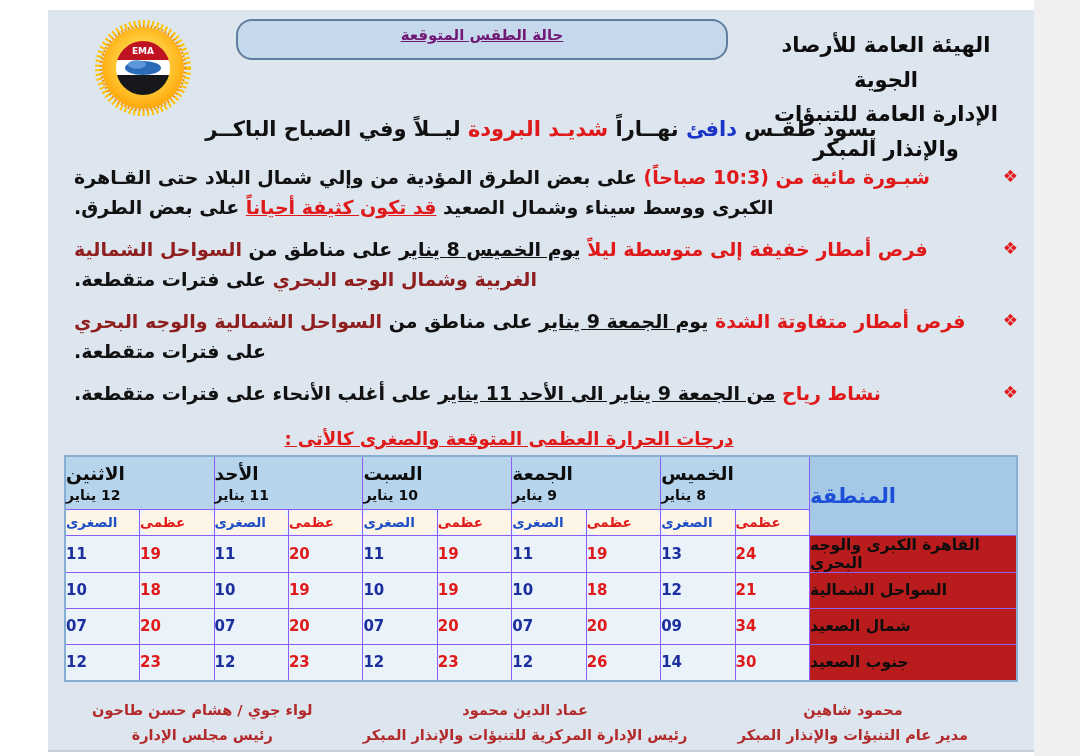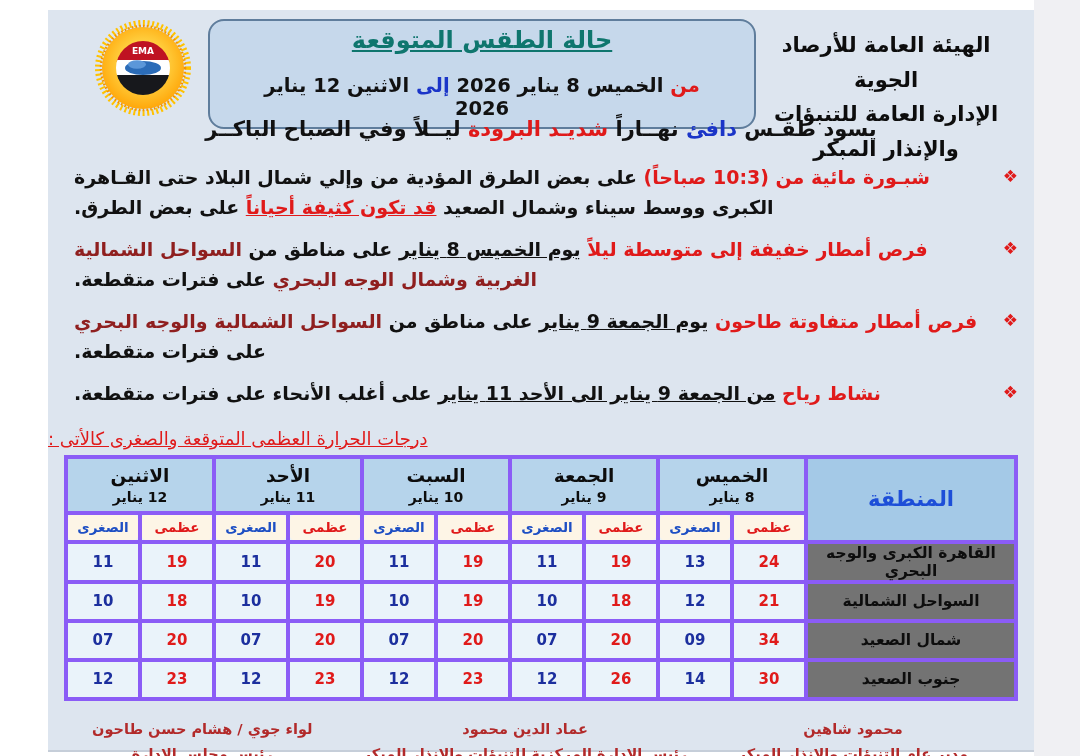--- a/index.html
+++ b/index.html
@@ -5,69 +5,68 @@
   html,body{margin:0;padding:0;width:1080px;height:756px;overflow:hidden;background:#ffffff;
             font-family:"DejaVu Sans","Liberation Sans",sans-serif;}
   .right-strip{position:absolute;right:0;top:0;width:46px;height:756px;background:#f0f0f3;}
   .page{position:absolute;left:48px;top:10px;width:986px;height:740px;background:#dde5ef;
         border-bottom:2px solid #c6ced9;direction:rtl;}
   
   .hdr{display:flex;align-items:flex-start;justify-content:space-between;padding:6px 18px 0 30px;height:96px;}
   .authority{text-align:center;font-weight:bold;color:#0d0d0d;font-size:21px;line-height:1.65;padding-top:12px;width:260px;}
   .title-box{background:#c6d8eb;border:2.5px solid #5f7d9c;border-radius:16px;padding:5px 24px 7px;
              text-align:center;min-width:440px;margin-top:3px;}
-  .title-box .t1{color:#0f766e;font-weight:bold;font-size:24px;text-decoration:underline;margin-bottom:20px;}
+  .title-box .t1{color:#701a75;font-weight:bold;font-size:15px;text-decoration:underline;margin-bottom:7px;}
   .title-box .t2{font-weight:bold;font-size:19.5px;color:#111;}
   .logo-wrap{width:130px;display:flex;justify-content:center;}
   
   .headline{text-align:center;font-weight:bold;font-size:21px;line-height:1.45;margin:2px 10px;}
   
   .bullets{padding:4px 16px 0 26px;}
   .bullet{display:flex;align-items:flex-start;margin:13px 0;}
   .bullet .marker{color:#e01a1a;font-size:17px;line-height:1.6;margin-left:8px;flex:0 0 auto;}
   .bullet .btext{flex:1;text-align:left;font-weight:bold;font-size:19px;line-height:1.55;color:#111;}
   
   .seg-red{color:#e01a1a;} .seg-red-u{color:#e01a1a;text-decoration:underline;}
   .seg-blue{color:#1b35c8;} .seg-black{color:#111;}
   .seg-black-u{color:#111;text-decoration:underline;}
   .seg-darkred{color:#8f1f1f;}
   
-  .table-title{text-align:left;padding:6px 64px 4px 0;color:#e01a1a;font-weight:normal;font-size:18px;
+  .table-title{text-align:center;padding:6px 64px 4px 0;color:#e01a1a;font-weight:bold;font-size:18px;
                text-decoration:underline;}
   table.temps{border-collapse:collapse;margin:2px auto 0;width:954px;table-layout:fixed;
               border:2px solid #86aed2;background:#eaf3fa;}
-  table.temps th,table.temps td{border:4px solid #8b5cf6;text-align:center;vertical-align:middle;padding:0;}
+  table.temps th,table.temps td{border:1px solid #8b5cf6;text-align:left;vertical-align:middle;padding:0;}
   .region-th{width:206px;background:#a4c9e7;font-size:21px;font-weight:bold;color:#1d4ed8;}
   .day-th{background:#b6d4eb;color:#0d0d0d;height:52px;}
   .day-th .dname{font-size:18.5px;font-weight:bold;line-height:1.35;}
   .day-th .ddate{font-size:14px;font-weight:bold;}
   .sub-th{background:#fdf5e6;font-size:13.5px;font-weight:bold;height:25px;border-radius:11px;}
   .sub-th.max{color:#e01a1a;} .sub-th.min{color:#1e4fc4;}
   td.val{height:35px;font-size:15px;font-weight:bold;background:#eaf3fa;}
   td.val.max{color:#e01a1a;} td.val.min{color:#1c2f9e;}
-  td.region{background:#737373;font-size:15.5px;font-weight:bold;color:#0d0d0d;}
+  td.region{background:#b91c1c;font-size:15.5px;font-weight:bold;color:#0d0d0d;}
   
   .sigs{display:flex;justify-content:space-between;padding:16px 66px 0 44px;}
   .sig{text-align:center;color:#b22a2a;font-weight:bold;font-size:14.5px;line-height:1.75;}
 </style>
 </head>
 <body>
 
 <div class="right-strip"></div>
 
 <div class="page">
 
   <div class="hdr">
     <div class="authority">
       <div>الهيئة العامة للأرصاد الجوية</div>
       <div>الإدارة العامة للتنبؤات والإنذار المبكر</div>
     </div>
     <div class="title-box">
       <div class="t1">حالة الطقس المتوقعة</div>
-      <div class="t2"><span class="seg-red">من </span><span class="seg-black">الخميس 8 يناير 2026 </span><span class="seg-blue">إلى </span><span class="seg-black">الاثنين 12 يناير 2026</span></div>
     </div>
     <div class="logo-wrap">
       <svg width="112" height="100" viewBox="0 0 100 100">
         <defs>
           <radialGradient id="sg" cx="50%" cy="45%" r="60%">
             <stop offset="25%" stop-color="#ffe259"></stop>
             <stop offset="100%" stop-color="#ffa000"></stop>
           </radialGradient>
           <clipPath id="cc">
               <circle cx="50" cy="52" r="27"></circle>
@@ -94,21 +93,21 @@
     <div class="bullet">
       <span class="marker">❖</span>
       <div class="btext"><span class="seg-red">شبـورة مائية من (10:3 صباحاً)</span><span class="seg-black"> على بعض الطرق المؤدية من وإلي شمال البلاد حتى القـاهرة الكبرى ووسط سيناء وشمال الصعيد </span><span class="seg-red-u">قد تكون كثيفة أحياناً</span><span class="seg-black"> على بعض الطرق.</span></div>
     </div>
     <div class="bullet">
       <span class="marker">❖</span>
       <div class="btext"><span class="seg-red">فرص أمطار خفيفة إلى متوسطة ليلاً </span><span class="seg-black-u">يوم الخميس 8 يناير</span><span class="seg-black"> على مناطق من </span><span class="seg-darkred">السواحل الشمالية الغربية وشمال الوجه البحري</span><span class="seg-black"> على فترات متقطعة.</span></div>
     </div>
     <div class="bullet">
       <span class="marker">❖</span>
-      <div class="btext"><span class="seg-red">فرص أمطار متفاوتة طاحون </span><span class="seg-black-u">يوم الجمعة 9 يناير</span><span class="seg-black"> على مناطق من </span><span class="seg-darkred">السواحل الشمالية والوجه البحري</span><span class="seg-black"> على فترات متقطعة.</span></div>
+      <div class="btext"><span class="seg-red">فرص أمطار متفاوتة الشدة </span><span class="seg-black-u">يوم الجمعة 9 يناير</span><span class="seg-black"> على مناطق من </span><span class="seg-darkred">السواحل الشمالية والوجه البحري</span><span class="seg-black"> على فترات متقطعة.</span></div>
     </div>
     <div class="bullet">
       <span class="marker">❖</span>
       <div class="btext"><span class="seg-red">نشاط رياح </span><span class="seg-black-u">من الجمعة 9 يناير الى الأحد 11 يناير</span><span class="seg-black"> على أغلب الأنحاء على فترات متقطعة.</span></div>
     </div>
   </div>
 
   <div class="table-title">درجات الحرارة العظمى المتوقعة والصغرى كالأتى :</div>
   <table class="temps">
     <thead>

